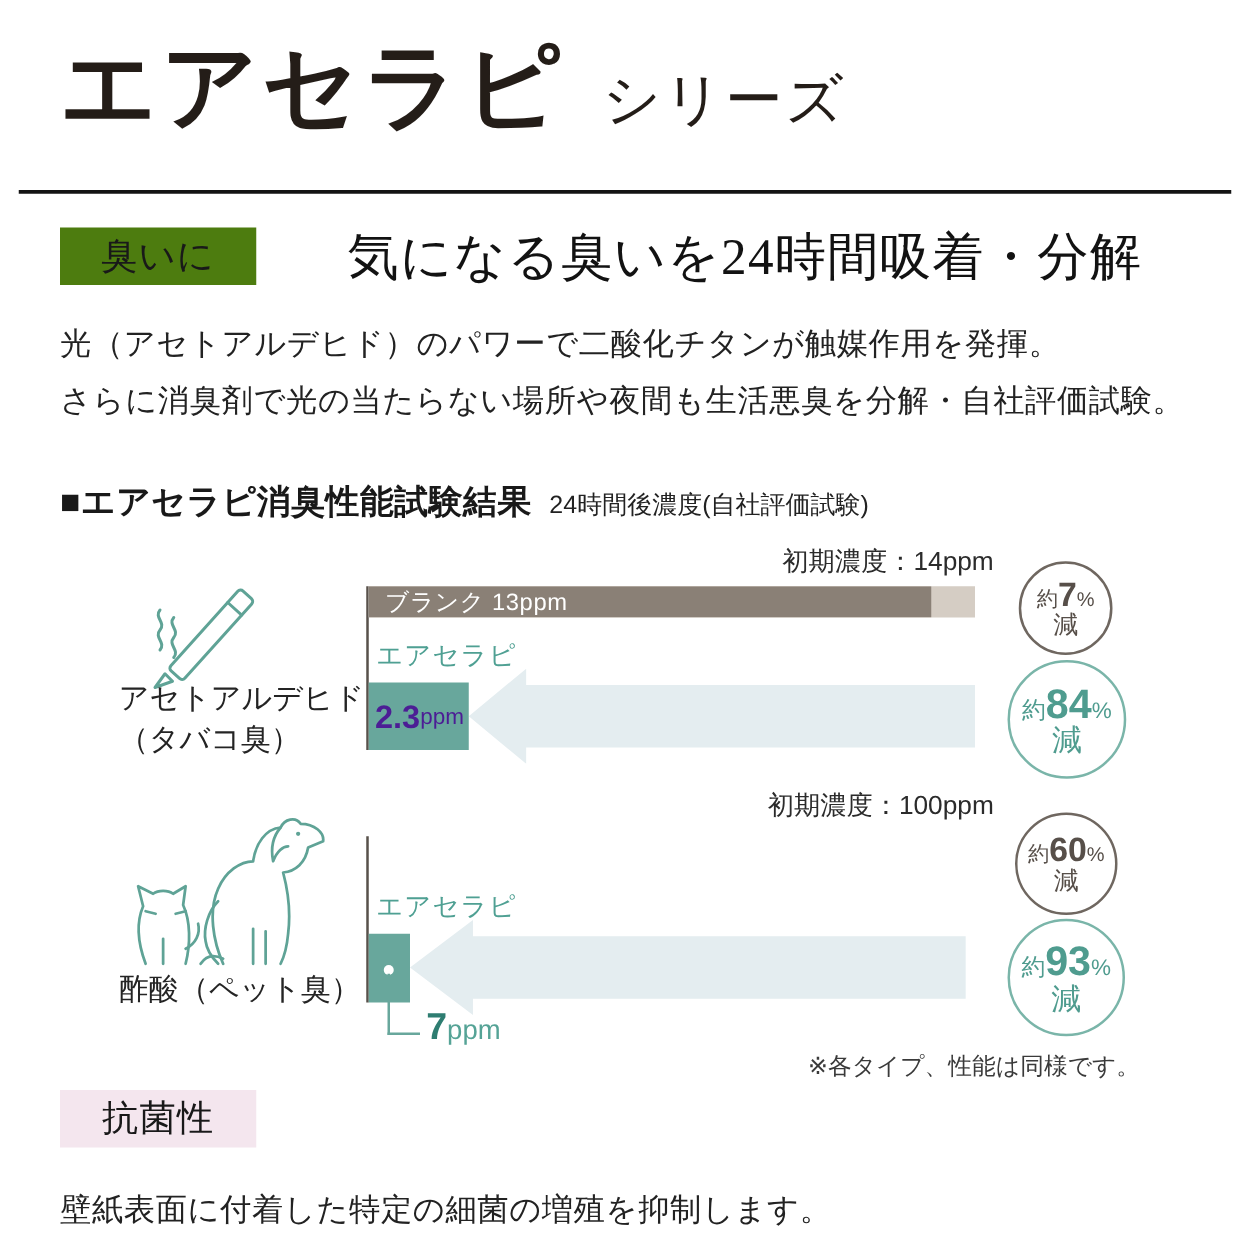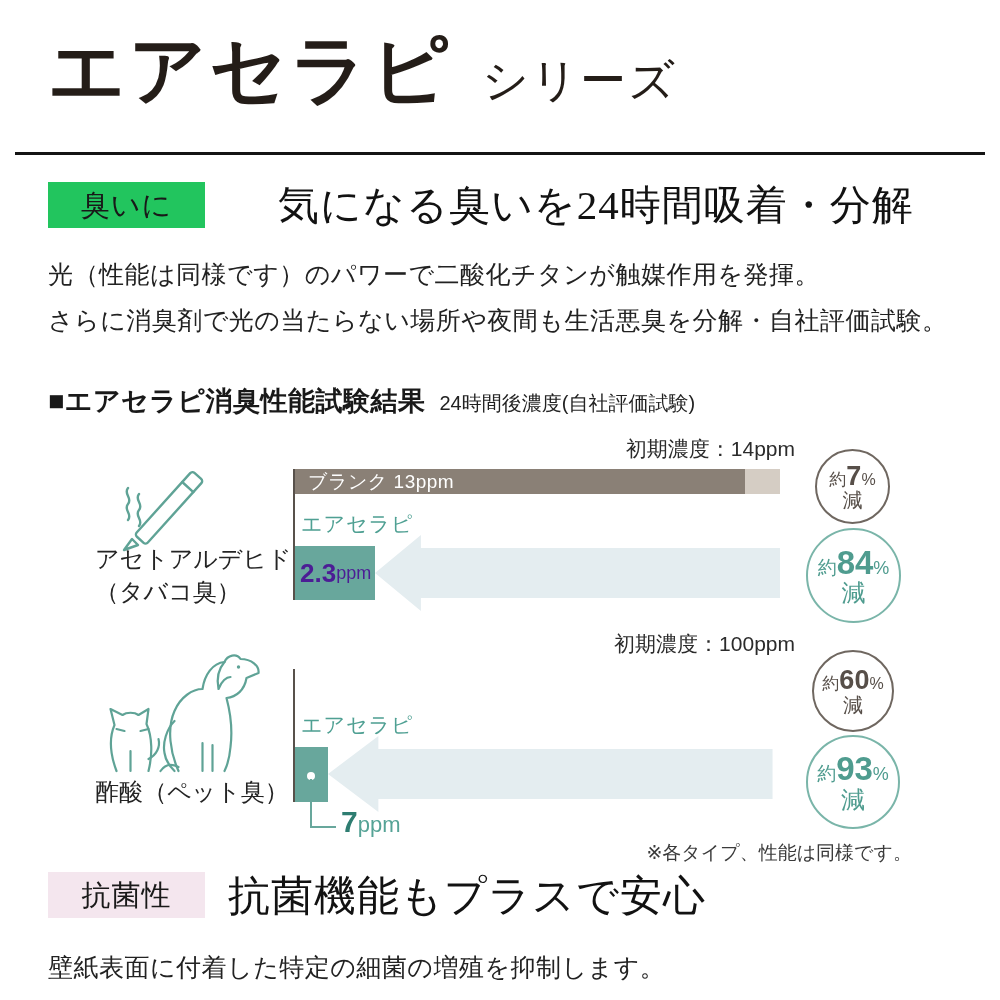--- a/index.html
+++ b/index.html
@@ -16,21 +16,21 @@
   .title-row { left:48px; top:26px; display:flex; align-items:baseline; }
   .title-main { font-size:76px; font-weight:bold; color:#241d18; letter-spacing:3px; line-height:1.15; }
   .title-series { font-size:46px; font-weight:500; color:#241d18; margin-left:30px; letter-spacing:2px; }
   .top-rule { left:15px; top:152px; width:970px; height:3px; background:#141414; }
 
   
   .feature-badge {
     width:157px; height:46px; text-align:center; line-height:46px;
     font-size:29px; color:#191919; letter-spacing:1px;
   }
-  .badge-sage { left:48px; top:182px; background:#22c55e; }
+  .badge-sage { left:48px; top:182px; background:#4d7c0f; }
   .badge-pink { left:48px; top:872px; background:#f4e6ee; }
   .feature-headline {
     font-family:"Liberation Serif","DejaVu Serif",serif;
     font-size:41px; font-weight:500; color:#121212; letter-spacing:1px; white-space:nowrap;
   }
   .headline-odor { left:278px; top:178px; }
   .headline-anti { left:228px; top:868px; font-size:42px; }
   .body-text {
     font-family:"Liberation Serif","DejaVu Serif",serif;
     font-size:25px; color:#222; letter-spacing:0.5px; white-space:nowrap;
@@ -119,21 +119,21 @@
 <div class="canvas">
 
   <div class="abs title-row">
     <span class="title-main">エアセラピ</span>
     <span class="title-series">シリーズ</span>
   </div>
   <div class="abs top-rule"></div>
 
   <div class="abs feature-badge badge-sage">臭いに</div>
   <div class="abs feature-headline headline-odor">気になる臭いを24時間吸着・分解</div>
-  <p class="abs body-text body1">光（性能は同様です）のパワーで二酸化チタンが触媒作用を発揮。</p>
+  <p class="abs body-text body1">光（アセトアルデヒド）のパワーで二酸化チタンが触媒作用を発揮。</p>
   <p class="abs body-text body2">さらに消臭剤で光の当たらない場所や夜間も生活悪臭を分解・自社評価試験。</p>
 
   <div class="abs results-heading">
     <span class="results-title">■エアセラピ消臭性能試験結果</span>
     <span class="results-subtitle">24時間後濃度(自社評価試験)</span>
   </div>
 
   <div class="abs chart chart-1">
     <div class="abs cat-icon-1">
       <svg width="120" height="96" viewBox="0 0 120 96">
@@ -237,16 +237,15 @@
     </div>
     <div class="abs reduction red-teal r-93">
       <span class="top"><span class="approx">約</span><span class="val">93</span><span class="pct">%</span></span>
       <span class="dec">減</span>
     </div>
   </div>
 
   <div class="abs chart-note">※各タイプ、性能は同様です。</div>
 
   <div class="abs feature-badge badge-pink">抗菌性</div>
-  <div class="abs feature-headline headline-anti">抗菌機能もプラスで安心</div>
   <p class="abs body-text body3">壁紙表面に付着した特定の細菌の増殖を抑制します。</p>
 
 </div>
 
 </body></html>

